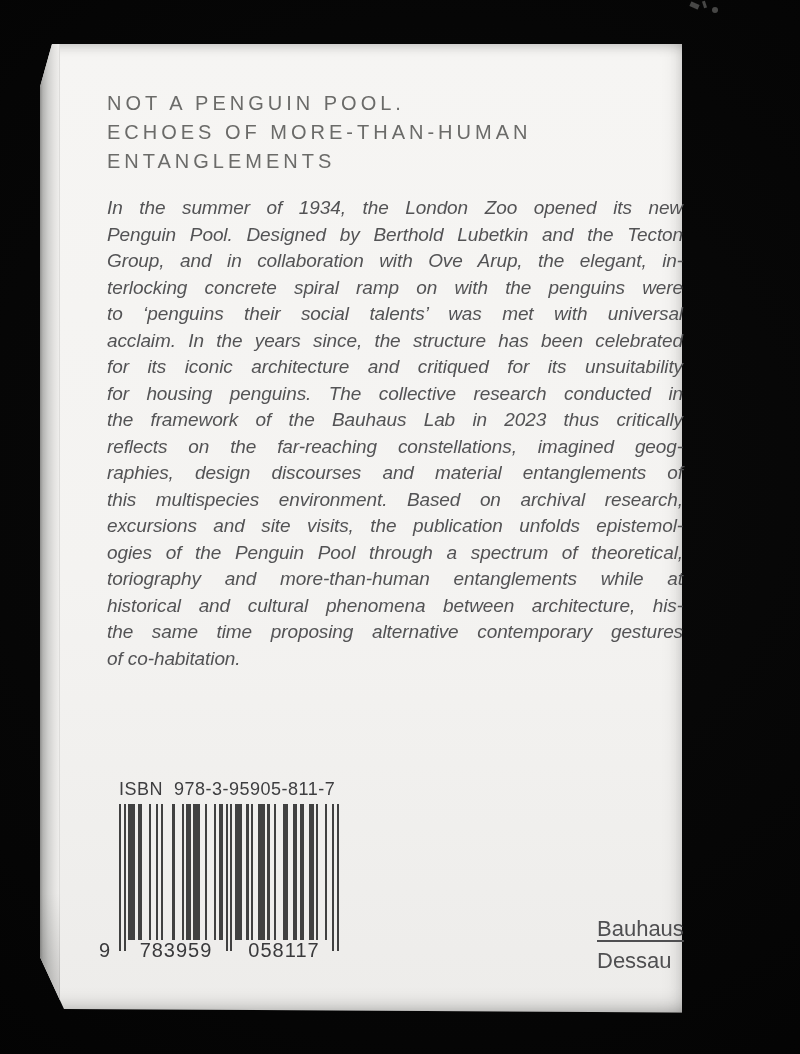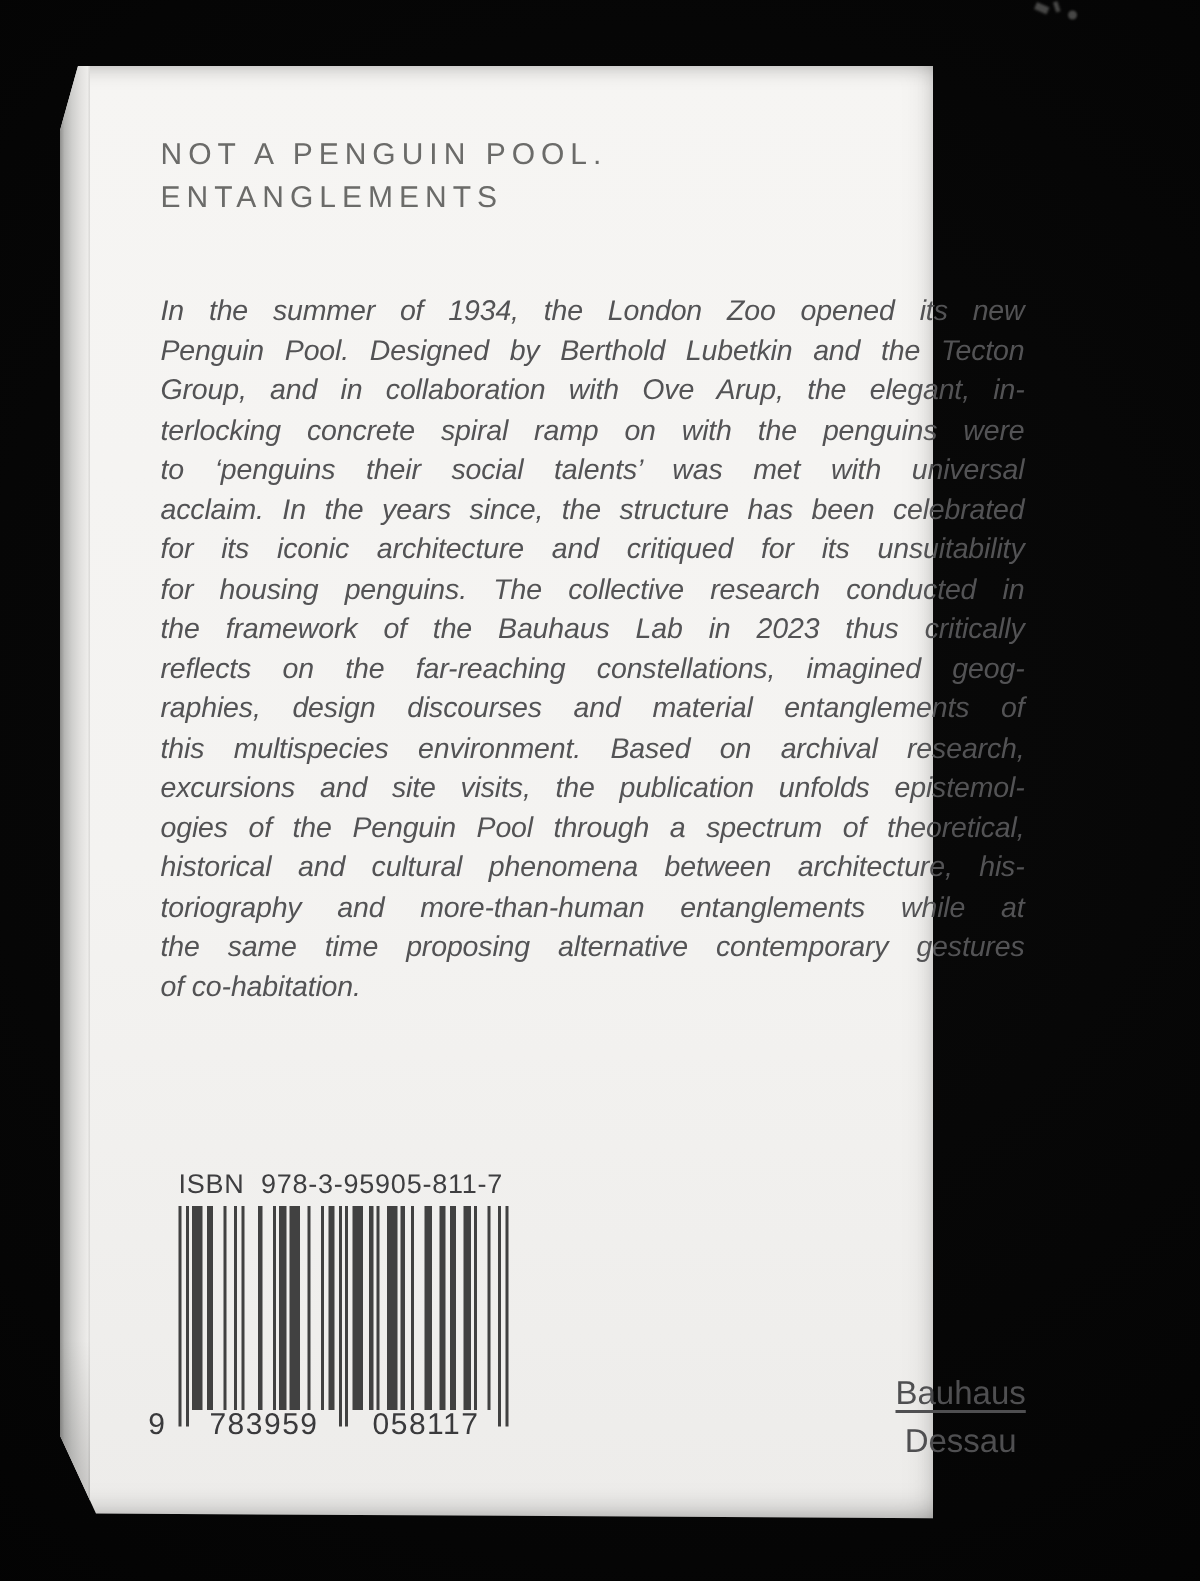--- a/index.html
+++ b/index.html
@@ -8,21 +8,21 @@
 
   .photo{position:absolute;inset:0;
          background:
            radial-gradient(120% 90% at 55% 45%, #0a0a0a 0%, #050505 60%, #010101 100%);}
 
   .speck{position:absolute;background:rgba(150,150,148,0.45);filter:blur(.6px);}
   .speck.s1{left:690px;top:3px;width:9px;height:5px;transform:rotate(24deg);}
   .speck.s2{left:712px;top:7px;width:6px;height:6px;border-radius:50%;}
   .speck.s3{left:703px;top:1px;width:3px;height:7px;transform:rotate(-18deg);}
 
-  .book{position:absolute;left:40px;top:44px;width:582px;height:969px;
+  .book{position:absolute;left:40px;top:44px;width:642px;height:969px;
         background:linear-gradient(180deg,#f6f5f3 0%,#f4f3f1 55%,#edecea 100%);
         clip-path:polygon(12px 0,722px 0,722px 969px,24px 965px,0 913px,0 43px);
         box-shadow:inset 0 10px 16px -12px rgba(0,0,0,.35),
                    inset 0 -14px 22px -14px rgba(0,0,0,.4),
                    inset -12px 0 24px -16px rgba(0,0,0,.22);}
 
   .page-edge{position:absolute;left:0;top:0;bottom:0;width:20px;
         background:linear-gradient(90deg,#8f8f8d 0px,#b5b5b3 3px,#cfcfcd 8px,
                    #e3e2e0 14px,#f1f0ee 20px);
         box-shadow:inset -1px 0 0 rgba(0,0,0,.08);}
@@ -44,57 +44,58 @@
   .barcode{position:absolute;left:79px;top:760px;width:220px;height:160px;}
   .bars{position:absolute;left:0;top:0;width:220px;height:147px;}
   .bar{position:absolute;top:0;background:#414141;}
   .bc-digits{position:absolute;top:135px;left:0;width:220px;height:25px;
          font-size:20px;letter-spacing:1px;color:#3a3a3c;}
   .bc-d9{position:absolute;left:-8px;transform:translateX(-100%);}
   .bc-g1{position:absolute;left:57px;transform:translateX(-50%);}
   .bc-g2{position:absolute;left:165px;transform:translateX(-50%);}
 
   .publisher{position:absolute;left:557px;top:869px;font-size:22px;
-         line-height:32px;color:#4f4f51;text-align:center;}
+         line-height:32px;color:#4f4f51;}
   .publisher .name{text-decoration:underline;text-underline-offset:4px;
          text-decoration-thickness:1.5px;}
 </style>
 </head>
 <body>
 
 <div class="photo">
   <div class="speck s1"></div>
   <div class="speck s2"></div>
   <div class="speck s3"></div>
 
   <div class="book">
     <div class="page-edge"></div>
 
     <div class="title">
         <div class="title-line">NOT A PENGUIN POOL.</div>
+        <div class="title-line">ECHOES OF MORE-THAN-HUMAN</div>
         <div class="title-line">ENTANGLEMENTS</div>
       </div>
 
     <div class="body-text">
         <div class="body-line">In the summer of 1934, the London Zoo opened its new</div>
         <div class="body-line">Penguin Pool. Designed by Berthold Lubetkin and the Tecton</div>
         <div class="body-line">Group, and in collaboration with Ove Arup, the elegant, in-</div>
         <div class="body-line">terlocking concrete spiral ramp on with the penguins were</div>
         <div class="body-line">to ‘penguins their social talents’ was met with universal</div>
         <div class="body-line">acclaim. In the years since, the structure has been celebrated</div>
         <div class="body-line">for its iconic architecture and critiqued for its unsuitability</div>
         <div class="body-line">for housing penguins. The collective research conducted in</div>
         <div class="body-line">the framework of the Bauhaus Lab in 2023 thus critically</div>
         <div class="body-line">reflects on the far-reaching constellations, imagined geog-</div>
         <div class="body-line">raphies, design discourses and material entanglements of</div>
         <div class="body-line">this multispecies environment. Based on archival research,</div>
         <div class="body-line">excursions and site visits, the publication unfolds epistemol-</div>
         <div class="body-line">ogies of the Penguin Pool through a spectrum of theoretical,</div>
+        <div class="body-line">toriography and more-than-human entanglements while at</div>
         <div class="body-line">historical and cultural phenomena between architecture, his-</div>
-        <div class="body-line">toriography and more-than-human entanglements while at</div>
         <div class="body-line">the same time proposing alternative contemporary gestures</div>
         <div class="body-line">of co-habitation.</div>
       </div>
 
     <div class="isbn-label">ISBN  978-3-95905-811-7</div>
 
     <div class="barcode">
       <div class="bars">
           <div class="bar" style="left: 0px; width: 2.32px; height: 147px; background: rgb(65, 65, 65);"></div>
           <div class="bar" style="left: 4.63px; width: 2.32px; height: 147px; background: rgb(65, 65, 65);"></div>

